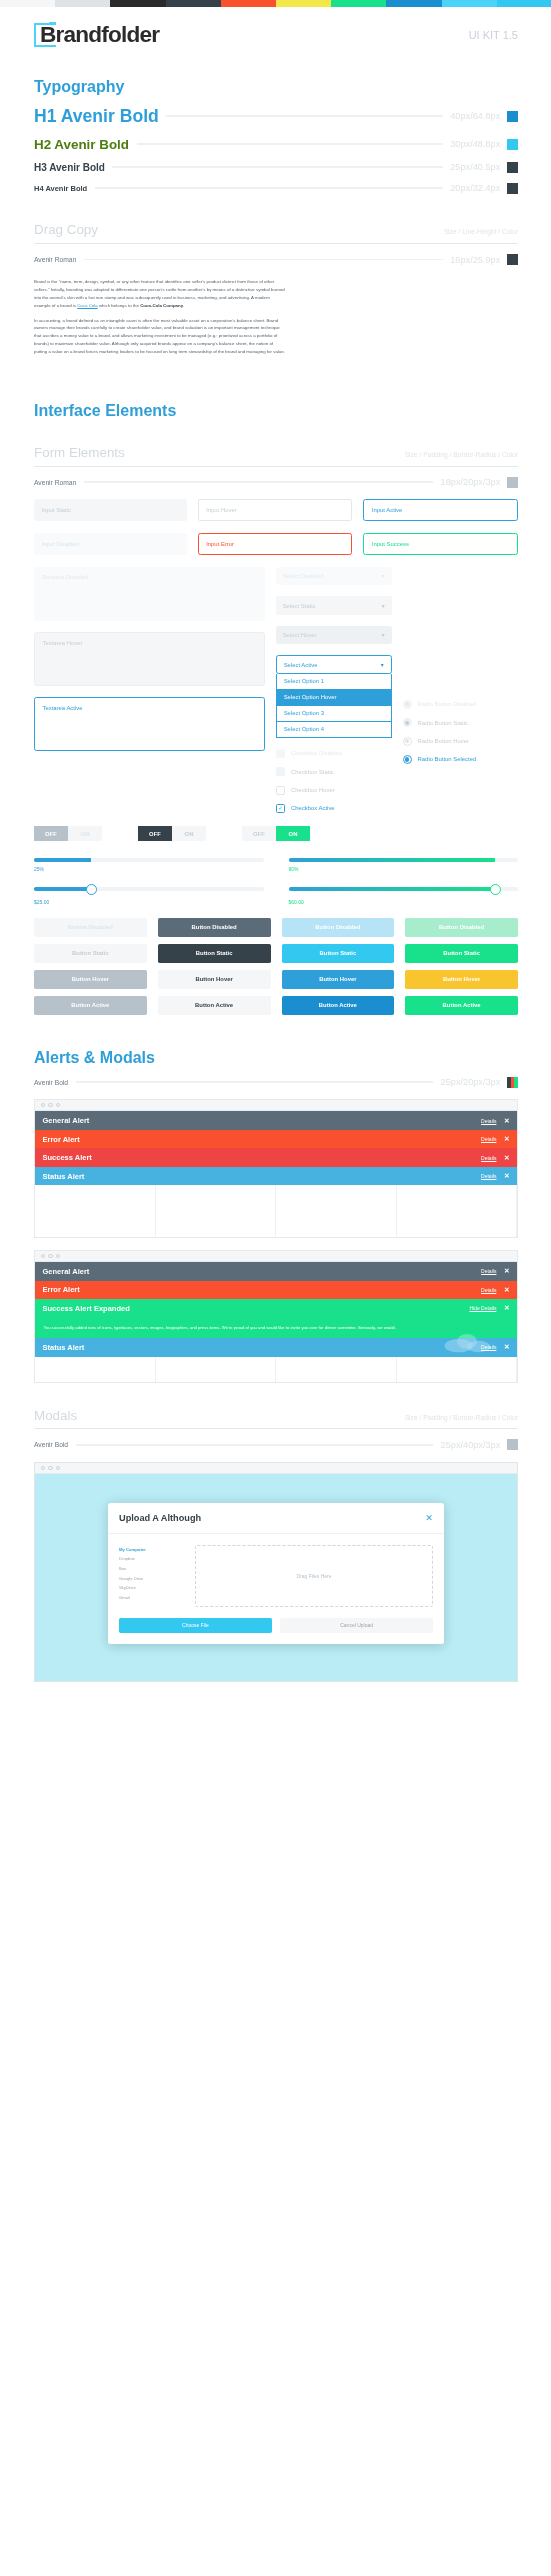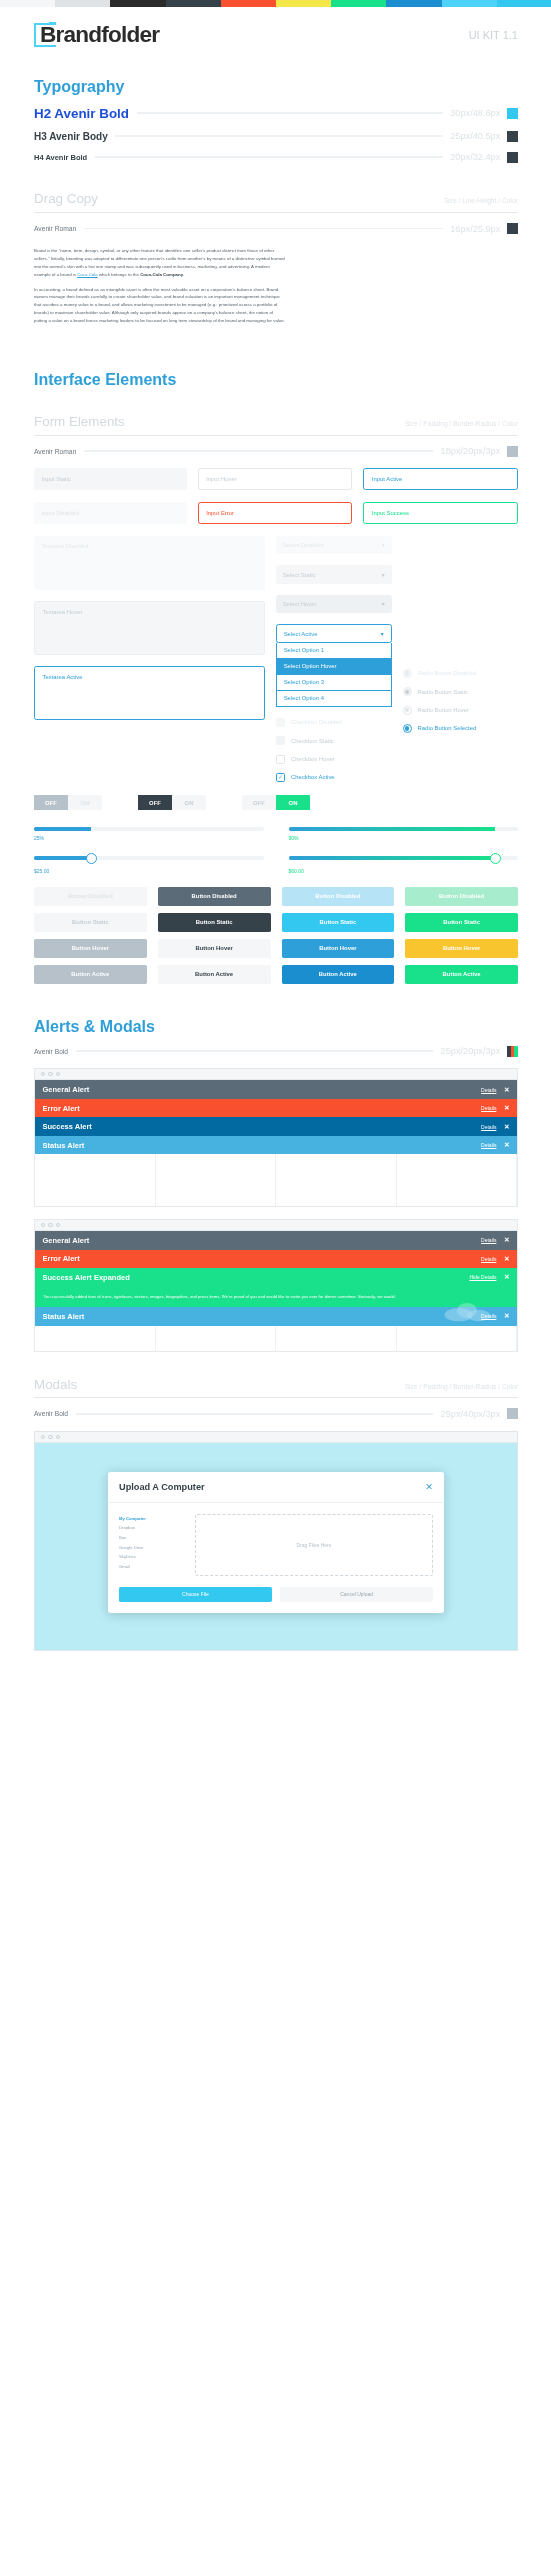--- a/index.html
+++ b/index.html
@@ -30,21 +30,21 @@
   .subhead .t { color:#d3dade; font-size:13.4px; }
   .subhead .s { color:#dfe5e9; font-size:6.7px; }
 
   .specrow { display:flex; align-items:center; margin-top:10px; }
   .specrow .label { white-space:nowrap; }
   .specrow .rule { flex:1; height:1.7px; background:#eef1f3; margin:0 7.5px; }
   .specrow .val { color:#dde3e7; font-size:9.2px; white-space:nowrap; }
   .specrow .sw { width:11px; height:11px; margin-left:6.7px; }
 
   .h1s{font-size:17.6px;font-weight:bold;color:#2e9fd8;}
-  .h2s{font-size:13.4px;font-weight:bold;color:#1d4ed8;}
+  .h2s{font-size:13.4px;font-weight:bold;color:#4d7c0f;}
   .h3s{font-size:10px;font-weight:bold;color:#36424a;}
   .h4s{font-size:7.5px;font-weight:bold;color:#36424a;}
   .bodylabel{font-size:6.7px;color:#6b7780;}
 
   .twocol{display:flex;gap:22px;margin-top:13.4px;}
   .bodytext{font-size:4.4px;line-height:1.75;color:#54606a;width:252px;}
   .bodytext p{margin-bottom:7.5px;}
   .bodytext a{color:#2e9fd8;}
   .bodytext b{color:#36424a;}
 
@@ -134,36 +134,42 @@
   <span style="background:#1b8ed0"></span>
   <span style="background:#4dd3f7"></span>
   <span style="background:#32c8f0"></span>
 </div>
 
 <div class="brandbar">
   <div class="logo">
     <span class="logo-mark"></span>
     <span class="logo-text">Brandfolder</span>
   </div>
-  <span class="kit-ver">UI KIT 1.1</span>
+  <span class="kit-ver">UI KIT 1.5</span>
 </div>
 
 <div class="wrap">
 
   <h2 class="section">Typography</h2>
 
 
+  <div class="specrow">
+    <span class="label h1s">H1 Avenir Bold</span>
+    <span class="rule"></span>
+    <span class="val">40px/64.8px</span>
+    <span class="sw" style="background:#1b8ed0"></span>
+  </div>
   <div class="specrow">
     <span class="label h2s">H2 Avenir Bold</span>
     <span class="rule"></span>
     <span class="val">30px/48.6px</span>
     <span class="sw" style="background:#32c8f0"></span>
   </div>
   <div class="specrow">
-    <span class="label h3s">H3 Avenir Body</span>
+    <span class="label h3s">H3 Avenir Bold</span>
     <span class="rule"></span>
     <span class="val">25px/40.5px</span>
     <span class="sw" style="background:#36424a"></span>
   </div>
   <div class="specrow">
     <span class="label h4s">H4 Avenir Bold</span>
     <span class="rule"></span>
     <span class="val">20px/32.4px</span>
     <span class="sw" style="background:#36424a"></span>
   </div>
@@ -382,21 +388,21 @@
           <span class="x">✕</span>
         </span>
     </div>
     <div class="alert" style="background:#f9512f">
       <span>Error Alert</span>
       <span class="right">
           <u>Details</u>
           <span class="x">✕</span>
         </span>
     </div>
-    <div class="alert" style="background:#0369a1">
+    <div class="alert" style="background:#ef4444">
       <span>Success Alert</span>
       <span class="right">
           <u>Details</u>
           <span class="x">✕</span>
         </span>
     </div>
     <div class="alert" style="background:#47b2e0">
       <span>Status Alert</span>
       <span class="right">
           <u>Details</u>
@@ -474,21 +480,21 @@
   </div>
 
   <div class="modalwrap">
     <div class="winbar" style="background:#f4f6f8">
       <span class="dot"></span>
       <span class="dot"></span>
       <span class="dot"></span>
     </div>
     <div class="modal">
       <div class="modal-hd">
-        <span class="modal-title">Upload A Computer</span>
+        <span class="modal-title">Upload A Although</span>
         <span class="modal-x">✕</span>
       </div>
       <div class="modal-bd">
         <div class="srcs">
           <div class="hd">My Computer</div>
           <div>Dropbox</div>
           <div>Box</div>
           <div>Google Drive</div>
           <div>SkyDrive</div>
           <div>Gmail</div>

